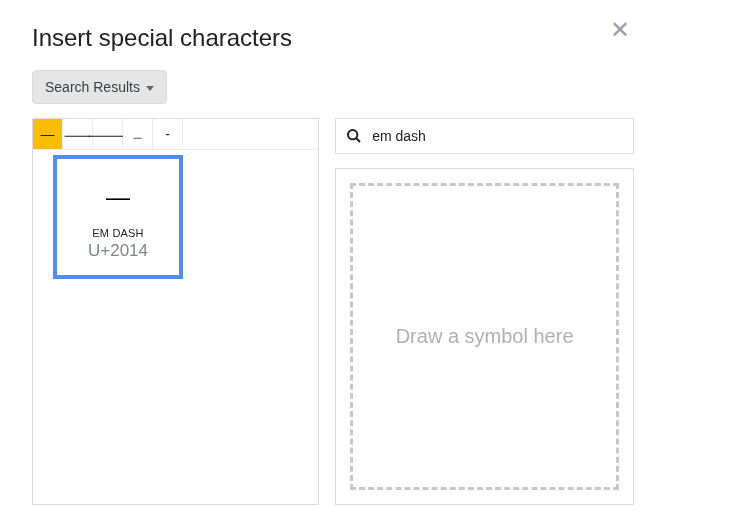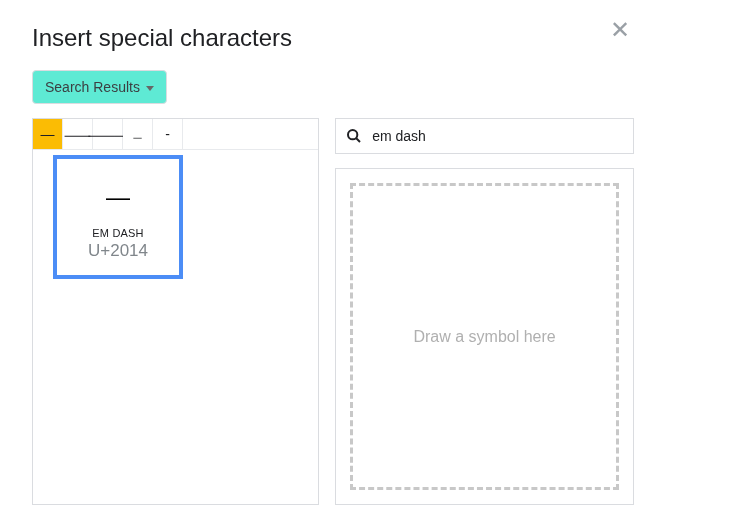--- a/index.html
+++ b/index.html
@@ -38,21 +38,21 @@
       line-height: 1;
     }
     .dropdown-row {
       margin: 0 0 14px 12px;
     }
     .dropdown {
       display: inline-flex;
       align-items: center;
       border: 1px solid #dadce0;
       border-radius: 4px;
-      background: #5eead4;
+      background: #e5e5e5;
       padding: 8px 12px;
       font-size: 14px;
       color: #3c4043;
       cursor: pointer;
       gap: 6px;
     }
     .caret-down {
       width: 0; height: 0;
       border-left: 4px solid transparent;
       border-right: 4px solid transparent;
@@ -146,21 +146,21 @@
     }
     .draw-box {
       width: 100%; height: 100%;
       border: 3px dashed #c8c8c8;
       display: flex;
       align-items: center;
       justify-content: center;
     }
     .draw-hint {
       color: #b0b0b0;
-      font-size: 16px;
+      font-size: 20px;
       text-align: center;
       user-select: none;
     }
   </style>
 </head>
 <body>
 
 <div class="dialog">
 
   <div class="title-row">

